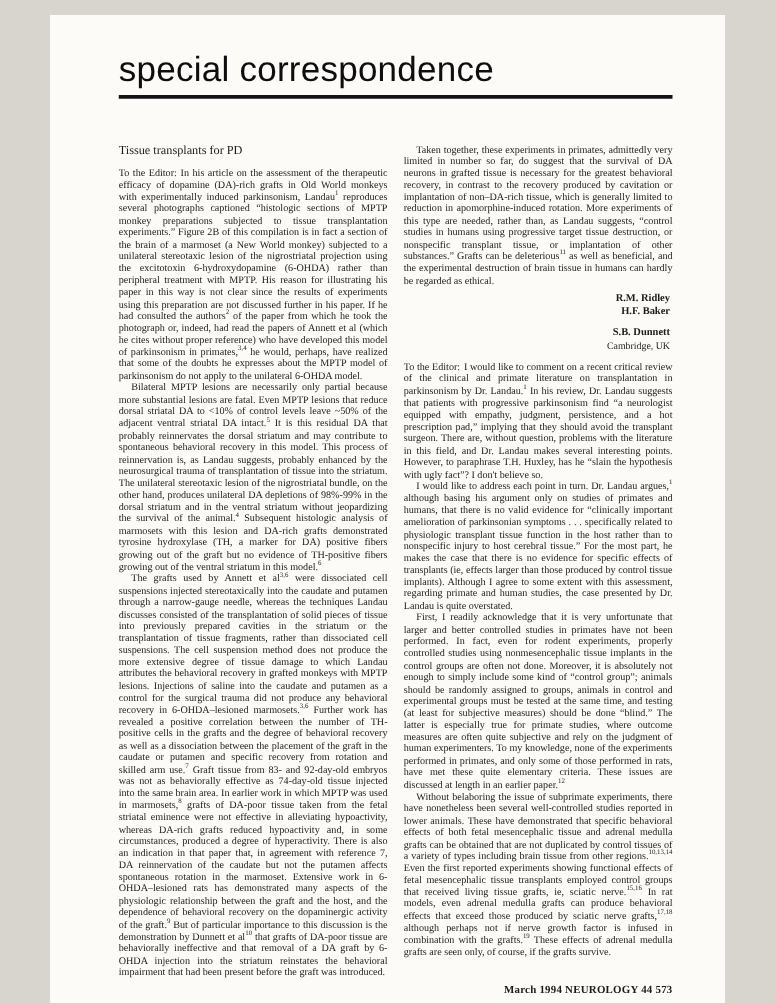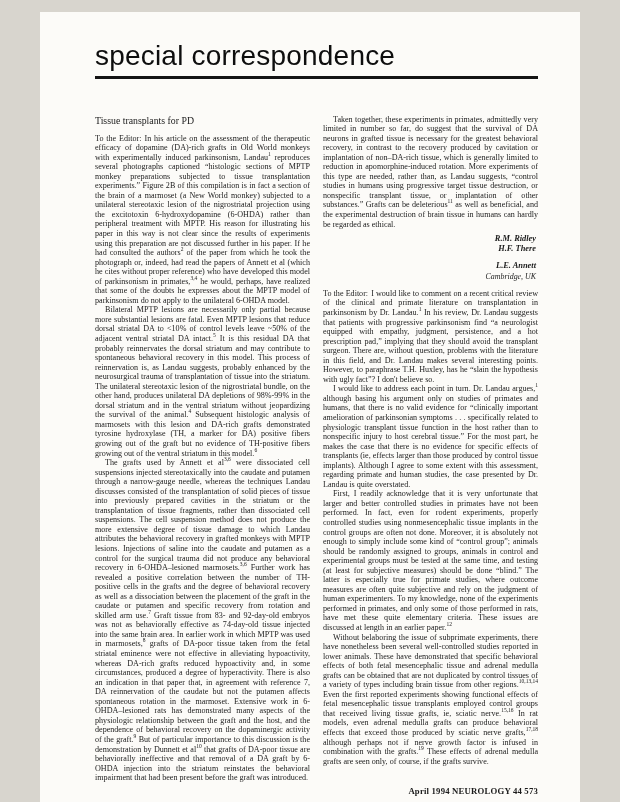--- a/index.html
+++ b/index.html
@@ -26,21 +26,21 @@
   .columns { display:flex; gap:13px; margin-top:36px; }
   .col { width:253px; font-size:8.1px; line-height:9.55px; text-align:justify; }
   .col p { margin:0; text-indent:10px; }
   .col p.flush { text-indent:0; }
   .lead { font-weight:400; margin-right:3px; }
   sup { font-size:0.68em; vertical-align:super; line-height:0; }
   .letter-heading {
     font-size:9.8px; font-weight:400; line-height:11px;
     margin:0 0 8px 0; text-align:left;
   }
-  .sig-block { text-align:right; font-style:italic; margin:5px 2px 7px 0; line-height:10.2px; }
+  .sig-block { text-align:right; margin:5px 2px 7px 0; line-height:10.2px; }
   .sig-name { font-weight:700; font-size:8.4px; }
   .sig-place { font-weight:400; font-size:7.9px; }
   .page-footer {
     position:absolute; right:42px; bottom:18px;
     font-weight:700; font-size:8.7px; letter-spacing:0.2px;
   }
 </style>
 </head>
 <body>
 
@@ -59,33 +59,33 @@
       </p>
       <p><span>Bilateral MPTP lesions are necessarily only partial because more substantial lesions are fatal. Even MPTP lesions that reduce dorsal striatal DA to &lt;10% of control levels leave ~50% of the adjacent ventral striatal DA intact.<sup>5</sup> It is this residual DA that probably reinnervates the dorsal striatum and may contribute to spontaneous behavioral recovery in this model. This process of reinnervation is, as Landau suggests, probably enhanced by the neurosurgical trauma of transplantation of tissue into the striatum. The unilateral stereotaxic lesion of the nigrostriatal bundle, on the other hand, produces unilateral DA depletions of 98%-99% in the dorsal striatum and in the ventral striatum without jeopardizing the survival of the animal.<sup>4</sup> Subsequent histologic analysis of marmosets with this lesion and DA-rich grafts demonstrated tyrosine hydroxylase (TH, a marker for DA) positive fibers growing out of the graft but no evidence of TH-positive fibers growing out of the ventral striatum in this model.<sup>6</sup></span></p>
       <p><span>The grafts used by Annett et al<sup>3,6</sup> were dissociated cell suspensions injected stereotaxically into the caudate and putamen through a narrow-gauge needle, whereas the techniques Landau discusses consisted of the transplantation of solid pieces of tissue into previously prepared cavities in the striatum or the transplantation of tissue fragments, rather than dissociated cell suspensions. The cell suspension method does not produce the more extensive degree of tissue damage to which Landau attributes the behavioral recovery in grafted monkeys with MPTP lesions. Injections of saline into the caudate and putamen as a control for the surgical trauma did not produce any behavioral recovery in 6-OHDA–lesioned marmosets.<sup>3,6</sup> Further work has revealed a positive correlation between the number of TH-positive cells in the grafts and the degree of behavioral recovery as well as a dissociation between the placement of the graft in the caudate or putamen and specific recovery from rotation and skilled arm use.<sup>7</sup> Graft tissue from 83- and 92-day-old embryos was not as behaviorally effective as 74-day-old tissue injected into the same brain area. In earlier work in which MPTP was used in marmosets,<sup>8</sup> grafts of DA-poor tissue taken from the fetal striatal eminence were not effective in alleviating hypoactivity, whereas DA-rich grafts reduced hypoactivity and, in some circumstances, produced a degree of hyperactivity. There is also an indication in that paper that, in agreement with reference 7, DA reinnervation of the caudate but not the putamen affects spontaneous rotation in the marmoset. Extensive work in 6-OHDA–lesioned rats has demonstrated many aspects of the physiologic relationship between the graft and the host, and the dependence of behavioral recovery on the dopaminergic activity of the graft.<sup>9</sup> But of particular importance to this discussion is the demonstration by Dunnett et al<sup>10</sup> that grafts of DA-poor tissue are behaviorally ineffective and that removal of a DA graft by 6-OHDA injection into the striatum reinstates the behavioral impairment that had been present before the graft was introduced.</span></p>
     </div>
 
     <div class="col">
       <p><span>Taken together, these experiments in primates, admittedly very limited in number so far, do suggest that the survival of DA neurons in grafted tissue is necessary for the greatest behavioral recovery, in contrast to the recovery produced by cavitation or implantation of non–DA-rich tissue, which is generally limited to reduction in apomorphine-induced rotation. More experiments of this type are needed, rather than, as Landau suggests, “control studies in humans using progressive target tissue destruction, or nonspecific transplant tissue, or implantation of other substances.” Grafts can be deleterious<sup>11</sup> as well as beneficial, and the experimental destruction of brain tissue in humans can hardly be regarded as ethical.</span></p>
 
       <div class="sig-block">
         <div class="sig-name">R.M. Ridley</div>
-        <div class="sig-name">H.F. There</div>
+        <div class="sig-name">H.F. Baker</div>
       </div>
 
       <div class="sig-block">
-        <div class="sig-name">L.E. Annett</div>
+        <div class="sig-name">S.B. Dunnett</div>
         <div class="sig-place">Cambridge, UK</div>
       </div>
 
       <p class="flush">
         <span class="lead">To the Editor:</span><span>I would like to comment on a recent critical review of the clinical and primate literature on transplantation in parkinsonism by Dr. Landau.<sup>1</sup> In his review, Dr. Landau suggests that patients with progressive parkinsonism find “a neurologist equipped with empathy, judgment, persistence, and a hot prescription pad,” implying that they should avoid the transplant surgeon. There are, without question, problems with the literature in this field, and Dr. Landau makes several interesting points. However, to paraphrase T.H. Huxley, has he “slain the hypothesis with ugly fact”? I don't believe so.</span>
       </p>
       <p><span>I would like to address each point in turn. Dr. Landau argues,<sup>1</sup> although basing his argument only on studies of primates and humans, that there is no valid evidence for “clinically important amelioration of parkinsonian symptoms . . . specifically related to physiologic transplant tissue function in the host rather than to nonspecific injury to host cerebral tissue.” For the most part, he makes the case that there is no evidence for specific effects of transplants (ie, effects larger than those produced by control tissue implants). Although I agree to some extent with this assessment, regarding primate and human studies, the case presented by Dr. Landau is quite overstated.</span></p>
       <p><span>First, I readily acknowledge that it is very unfortunate that larger and better controlled studies in primates have not been performed. In fact, even for rodent experiments, properly controlled studies using nonmesencephalic tissue implants in the control groups are often not done. Moreover, it is absolutely not enough to simply include some kind of “control group”; animals should be randomly assigned to groups, animals in control and experimental groups must be tested at the same time, and testing (at least for subjective measures) should be done “blind.” The latter is especially true for primate studies, where outcome measures are often quite subjective and rely on the judgment of human experimenters. To my knowledge, none of the experiments performed in primates, and only some of those performed in rats, have met these quite elementary criteria. These issues are discussed at length in an earlier paper.<sup>12</sup></span></p>
       <p><span>Without belaboring the issue of subprimate experiments, there have nonetheless been several well-controlled studies reported in lower animals. These have demonstrated that specific behavioral effects of both fetal mesencephalic tissue and adrenal medulla grafts can be obtained that are not duplicated by control tissues of a variety of types including brain tissue from other regions.<sup>10,13,14</sup> Even the first reported experiments showing functional effects of fetal mesencephalic tissue transplants employed control groups that received living tissue grafts, ie, sciatic nerve.<sup>15,16</sup> In rat models, even adrenal medulla grafts can produce behavioral effects that exceed those produced by sciatic nerve grafts,<sup>17,18</sup> although perhaps not if nerve growth factor is infused in combination with the grafts.<sup>19</sup> These effects of adrenal medulla grafts are seen only, of course, if the grafts survive.</span></p>
     </div>
 
   </div>
 
-  <div class="page-footer">April 1994 NEUROLOGY 44 573</div>
+  <div class="page-footer">March 1994 NEUROLOGY 44 573</div>
 
 </div>
 
 </body></html>

